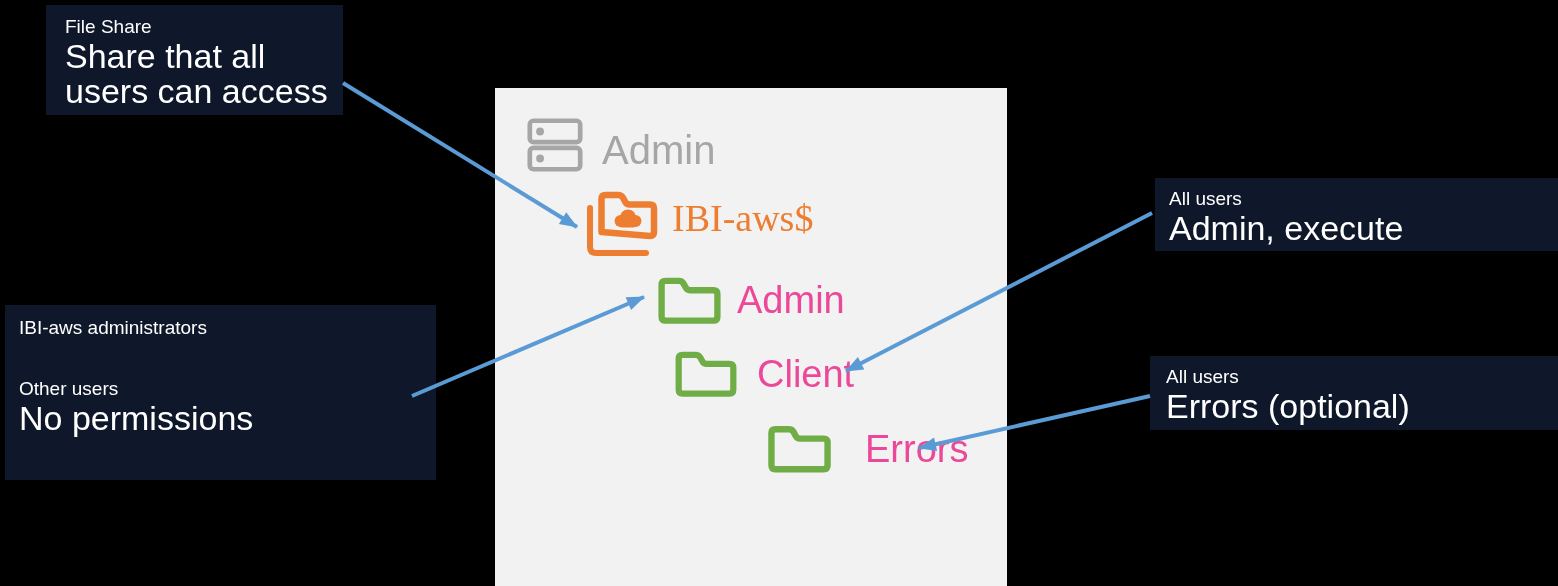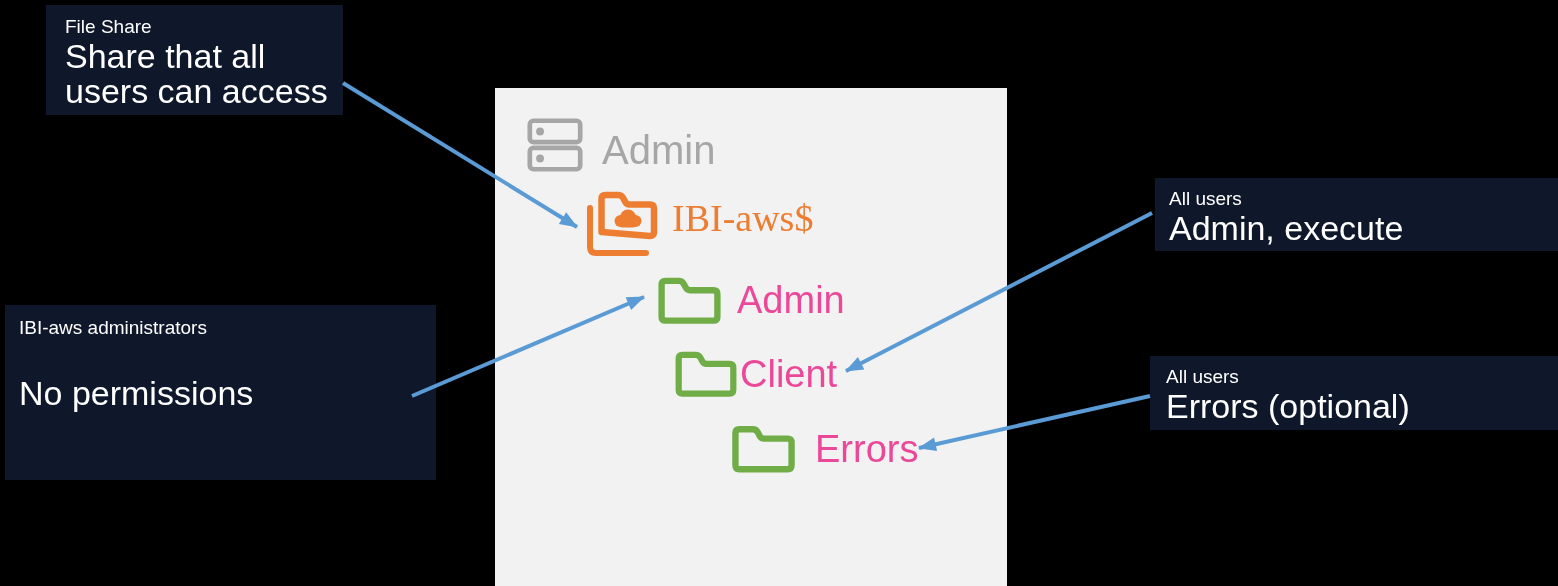--- a/index.html
+++ b/index.html
@@ -24,22 +24,22 @@
     display: flex;
     align-items: center;
   }
   .row svg { flex: 0 0 auto; display: block; }
   .lbl { white-space: nowrap; }
   .server-row   { left: 527px; top: 116px; gap: 19px; }
   .server-row .lbl { font-size: 40px; color: #A6A6A6; padding-top: 12px; }
   .ibi-row      { left: 586px; top: 190px; gap: 12px; }
   .ibi-row .lbl { font-size: 38px; color: #ED7D31; margin-top: -14px; font-family: Liberation Serif, serif; }
   .admin-row    { left: 658px; top: 277px; gap: 16px; }
-  .client-row   { left: 663px; top: 351px; gap: 3px; padding-left: 12px; }
-  .errors-row   { left: 732px; top: 425px; gap: 20px; }
+  .client-row   { left: 663px; top: 351px; gap: 20px; padding-left: 12px; }
+  .errors-row   { left: 768px; top: 425px; gap: 34px; }
   .green-lbl    { font-size: 38px; color: #ec4899; }
   
   .callout {
     position: absolute;
     background: #0f172a;
     color: #FFFFFF;
     box-sizing: border-box;
   }
   .co-title { font-size: 19px; line-height: 25px; }
   .co-body  { font-size: 34px; line-height: 35px; }
@@ -110,20 +110,21 @@
   </div>
 
   <div class="callout co-file-share">
     <div class="co-title">File Share</div>
     <div class="co-body">Share that all users can access</div>
   </div>
 
   <div class="callout co-admins">
     <div class="co-title">IBI-aws administrators</div>
     <div class="co-spacer"></div>
+    <div class="co-title">Other users</div>
     <div class="co-body">No permissions</div>
   </div>
 
   <div class="callout co-read">
     <div class="co-title">All users</div>
     <div class="co-body">Admin, execute</div>
   </div>
 
   <div class="callout co-write">
     <div class="co-title">All users</div>

